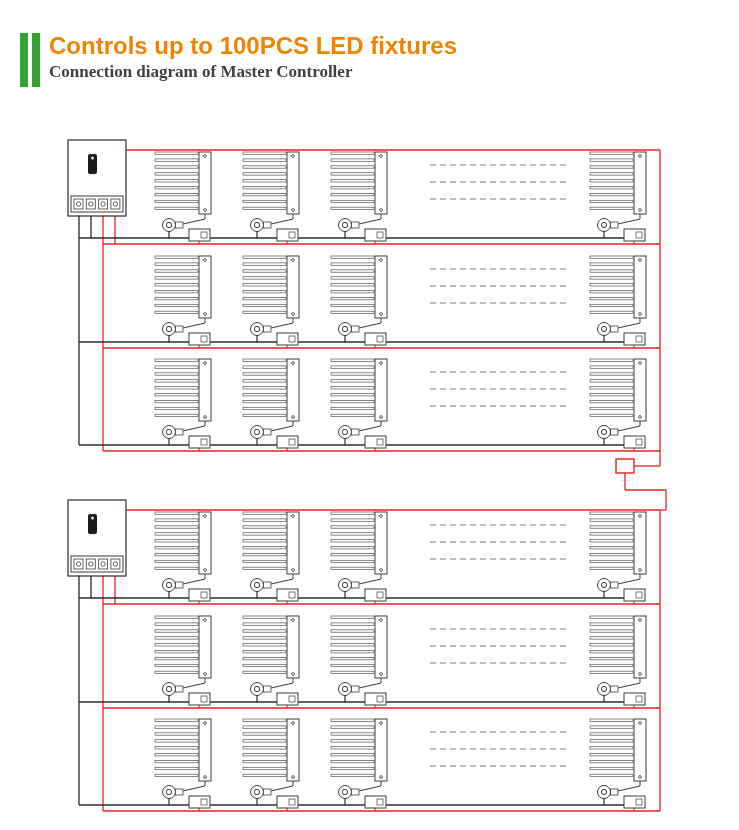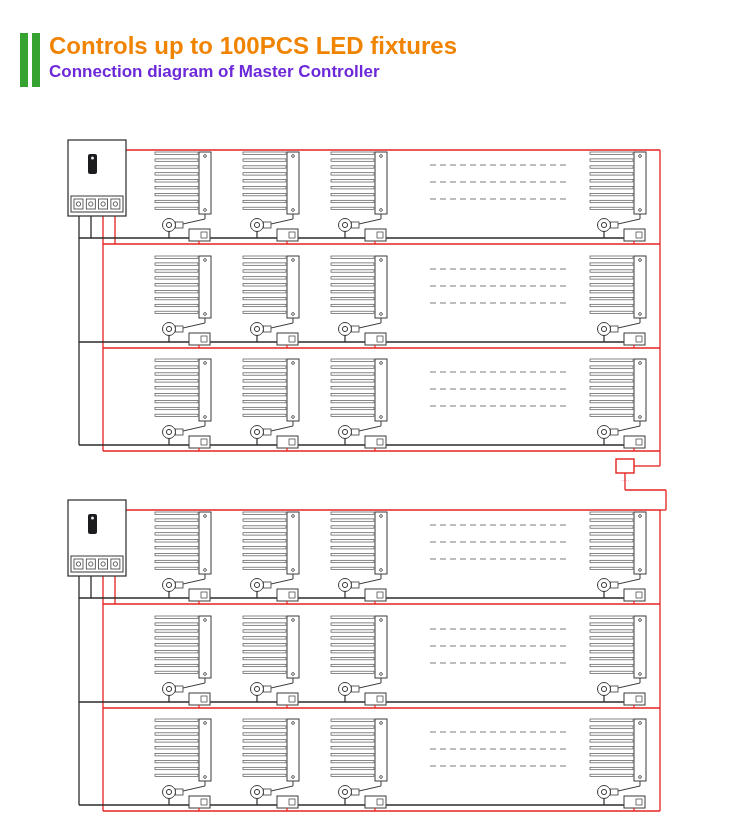--- a/index.html
+++ b/index.html
@@ -17,21 +17,21 @@
 
 <div class="page">
 
   <header class="header">
     <div class="bars">
       <span class="bar" style="background: rgb(54, 163, 48);"></span>
       <span class="bar" style="background: rgb(54, 163, 48);"></span>
     </div>
     <div class="titles">
       <h1 style="color: rgb(240, 131, 0);">Controls up to 100PCS LED fixtures</h1>
-      <h2 style="color: #6d28d9;">Connection diagram of Master Controller</h2>
+      <h2 style="color: #404040; font-family: Liberation Serif, serif;">Connection diagram of Master Controller</h2>
     </div>
   </header>
 
   <svg class="diagram" id="diagram" width="739" height="830" viewBox="0 0 739 830">
       <g>
         <line x1="126" y1="150" x2="660" y2="150" stroke="#e42320" stroke-width="1.3"></line>
         <line x1="660" y1="150" x2="660" y2="451" stroke="#e42320" stroke-width="1.3"></line>
         <line x1="79" y1="212" x2="79" y2="445" stroke="#2b2b2b" stroke-width="1.3"></line>
         <line x1="91" y1="212" x2="91" y2="238" stroke="#2b2b2b" stroke-width="1.3"></line>
         <line x1="103" y1="212" x2="103" y2="451" stroke="#e42320" stroke-width="1.3"></line>

